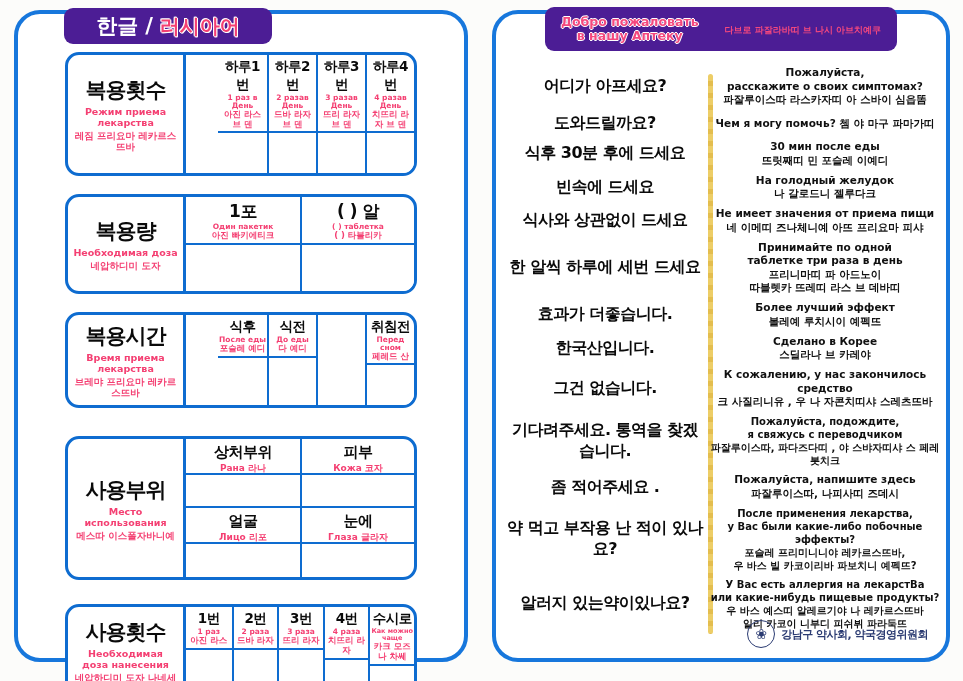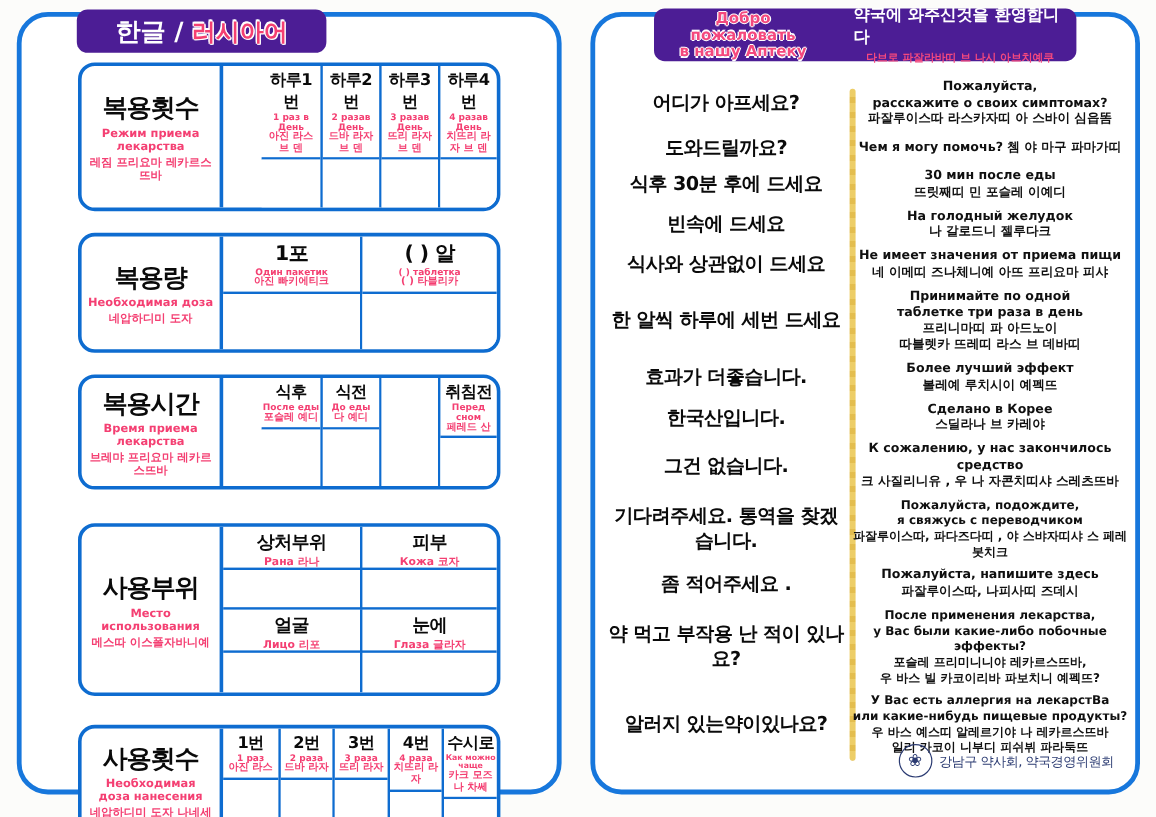--- a/index.html
+++ b/index.html
@@ -53,21 +53,21 @@
   
   .rows{position:absolute;left:8px;top:52px;width:440px;height:564px;display:flex;flex-direction:column;justify-content:space-between;}
   .rrow{display:flex;align-items:center;}
   .r-ko{width:202px;min-width:202px;text-align:center;font-weight:bold;font-size:16px;color:#0a0a0a;letter-spacing:-0.5px;padding:0 2px;box-sizing:border-box;}
   .r-ru{flex:1;text-align:center;font-weight:bold;font-size:10.5px;color:#101010;white-space:pre-line;line-height:1.3;padding:0 2px;}
 
   .divider{position:absolute;left:212px;top:60px;height:560px;width:5px;border-radius:3px;background:repeating-linear-gradient(180deg,#eccb5f 0 7px,#e2ba45 7px 12px);opacity:.95;}
 
   .footer{position:absolute;right:18px;bottom:10px;display:flex;align-items:center;gap:6px;}
   .seal{width:26px;height:26px;border:1.5px solid #2b3b72;border-radius:50%;display:flex;align-items:center;justify-content:center;color:#2b3b72;font-size:14px;line-height:1;}
-  .footer-text{color:#2b3b72;font-weight:normal;font-size:11px;letter-spacing:-0.5px;}
+  .footer-text{color:#2b3b72;font-weight:bold;font-size:11px;letter-spacing:-0.5px;}
 </style>
 </head>
 <body>
 
 <div class="panel panel-left"></div>
 
 <div class="hdr-box hdr-left">
   <span class="hdr-ko">한글</span>
   <span class="hdr-slash">/</span>
   <span class="hdr-ru-label">러시아어</span>
@@ -346,16 +346,15 @@
   <div class="footer">
     <span class="seal">❀</span>
     <span class="footer-text">강남구 약사회, 약국경영위원회</span>
   </div>
 </div>
 
 <div class="hdr-box hdr-right">
   <span class="hdr-r-ru">Добро пожаловать
 в нашу Аптеку</span>
   <span class="hdr-r-kr">
-    <span class="hdr-r-ko">약국에 와주신것을 환영합니다</span>
     <span class="hdr-r-tr">다브로 파잘라바띠 브 나시 아브치예쿠</span>
   </span>
 </div>
 
 </body></html>

